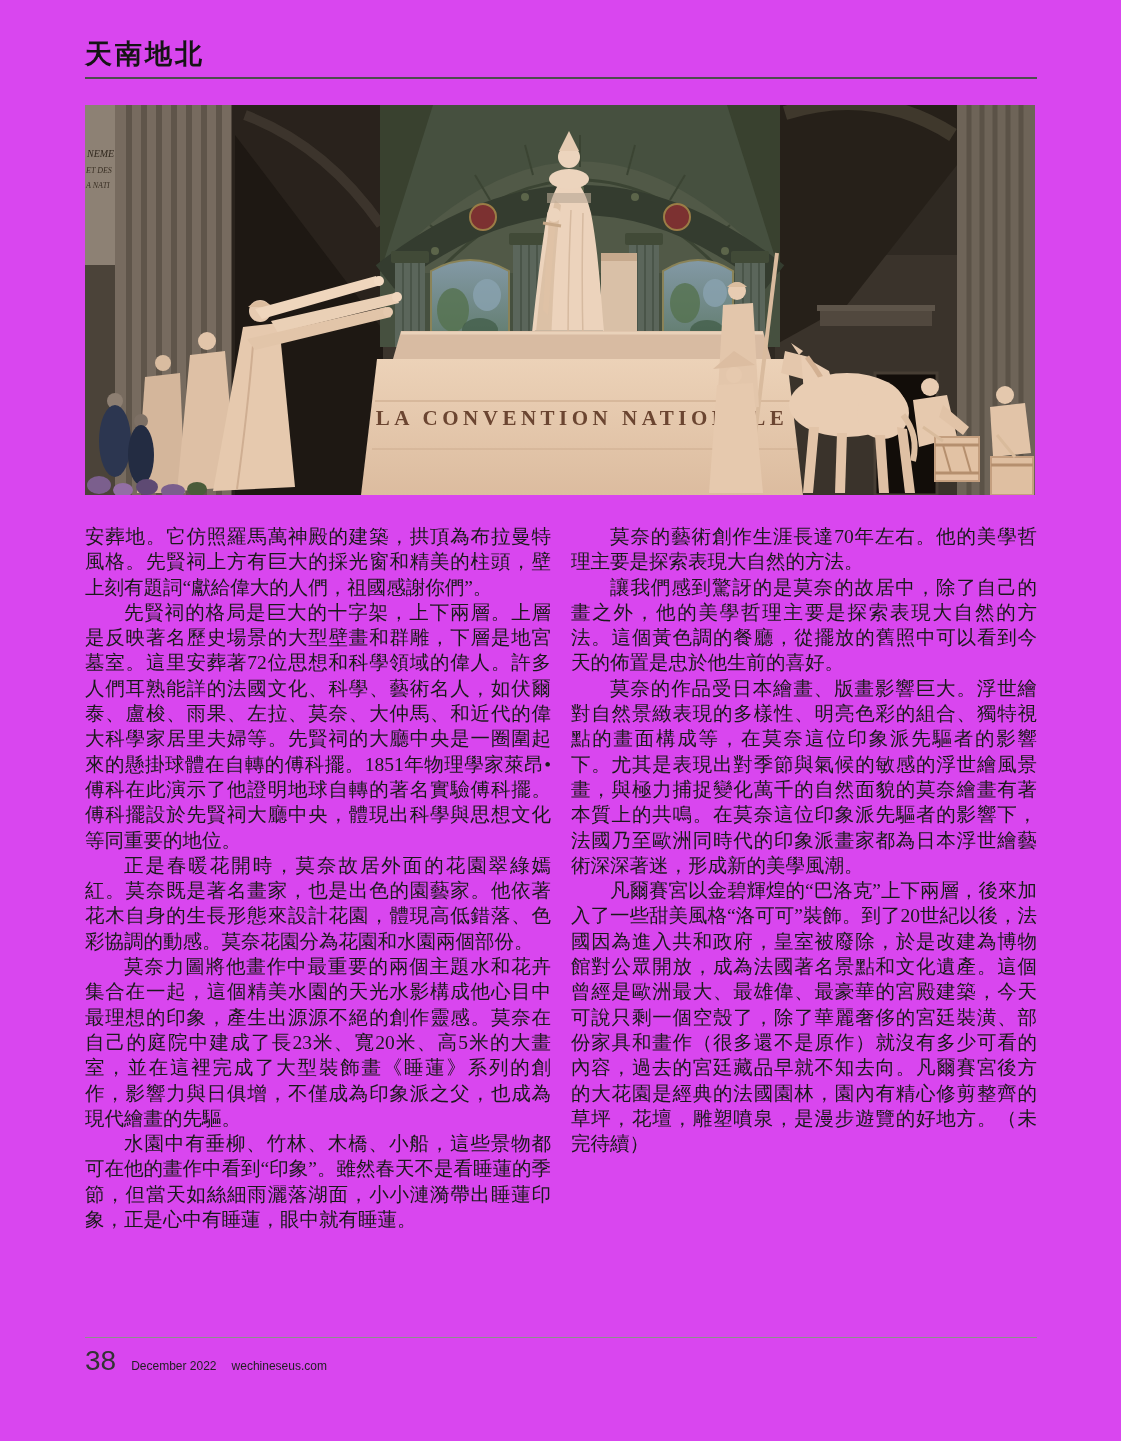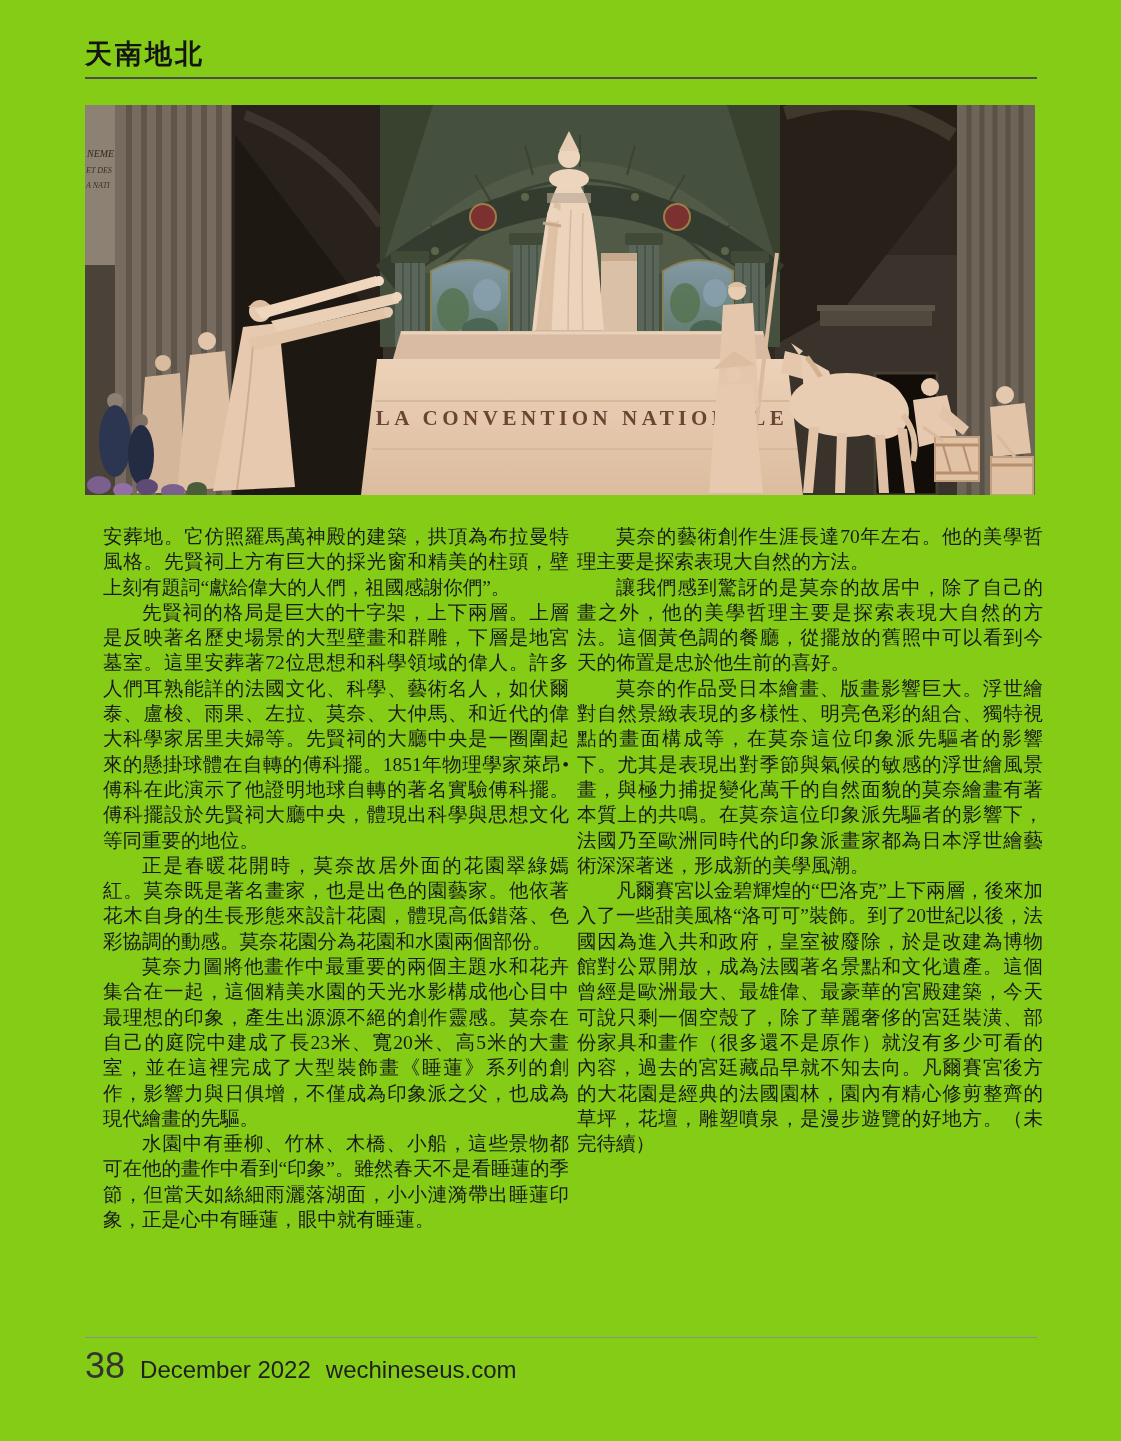--- a/index.html
+++ b/index.html
@@ -1,50 +1,50 @@
 <!DOCTYPE html>
 <html><head>
 <meta charset="utf-8">
 <style>
   html,body { margin:0; padding:0; background:#e8e8e8; }
   .page {
     position:relative; width:1121px; height:1441px;
-    background:#84cc16; overflow:hidden; margin:0 auto;
+    background:#d946ef; overflow:hidden; margin:0 auto;
     font-family:"Liberation Serif","DejaVu Serif",serif;
   }
   .section-header {
     position:absolute; left:85px; top:36px;
     font-size:27px; font-weight:bold; letter-spacing:3px; color:#141414;
   }
   .header-rule {
     position:absolute; left:85px; top:77px; width:952px; height:2px; background:#4d4d4d;
   }
   .photo-wrap { position:absolute; left:85px; top:105px; width:950px; height:328px; }
   .photo-wrap svg { display:block; }
   .columns {
-    position:absolute; left:103px; top:524px; width:952px;
-    display:flex; gap:8px;
+    position:absolute; left:85px; top:524px; width:952px;
+    display:flex; gap:20px;
   }
   .col {
     width:466px;
     font-size:19.5px; line-height:25.3px; color:#1a1a1a;
     text-align:justify; text-justify:inter-ideograph;
   }
   .col p { margin:0; }
   .col p.indent { text-indent:2em; }
   .footer-rule {
     position:absolute; left:85px; top:1337px; width:952px; height:1px; background:#8e8e8e;
   }
   .footer {
     position:absolute; left:85px; top:1345px;
     display:flex; align-items:baseline; gap:15px;
     font-family:"Liberation Sans","DejaVu Sans",sans-serif; color:#222;
   }
-  .page-number { font-size:36px; color:#333; }
-  .issue, .website { font-size:24px; color:#1f1f1f; }
+  .page-number { font-size:28px; color:#333; }
+  .issue, .website { font-size:12px; color:#1f1f1f; }
 </style>
 </head>
 <body>
 
 <div class="page">
 
   <div class="section-header">天南地北</div>
   <div class="header-rule"></div>
 
   <div class="photo-wrap">

